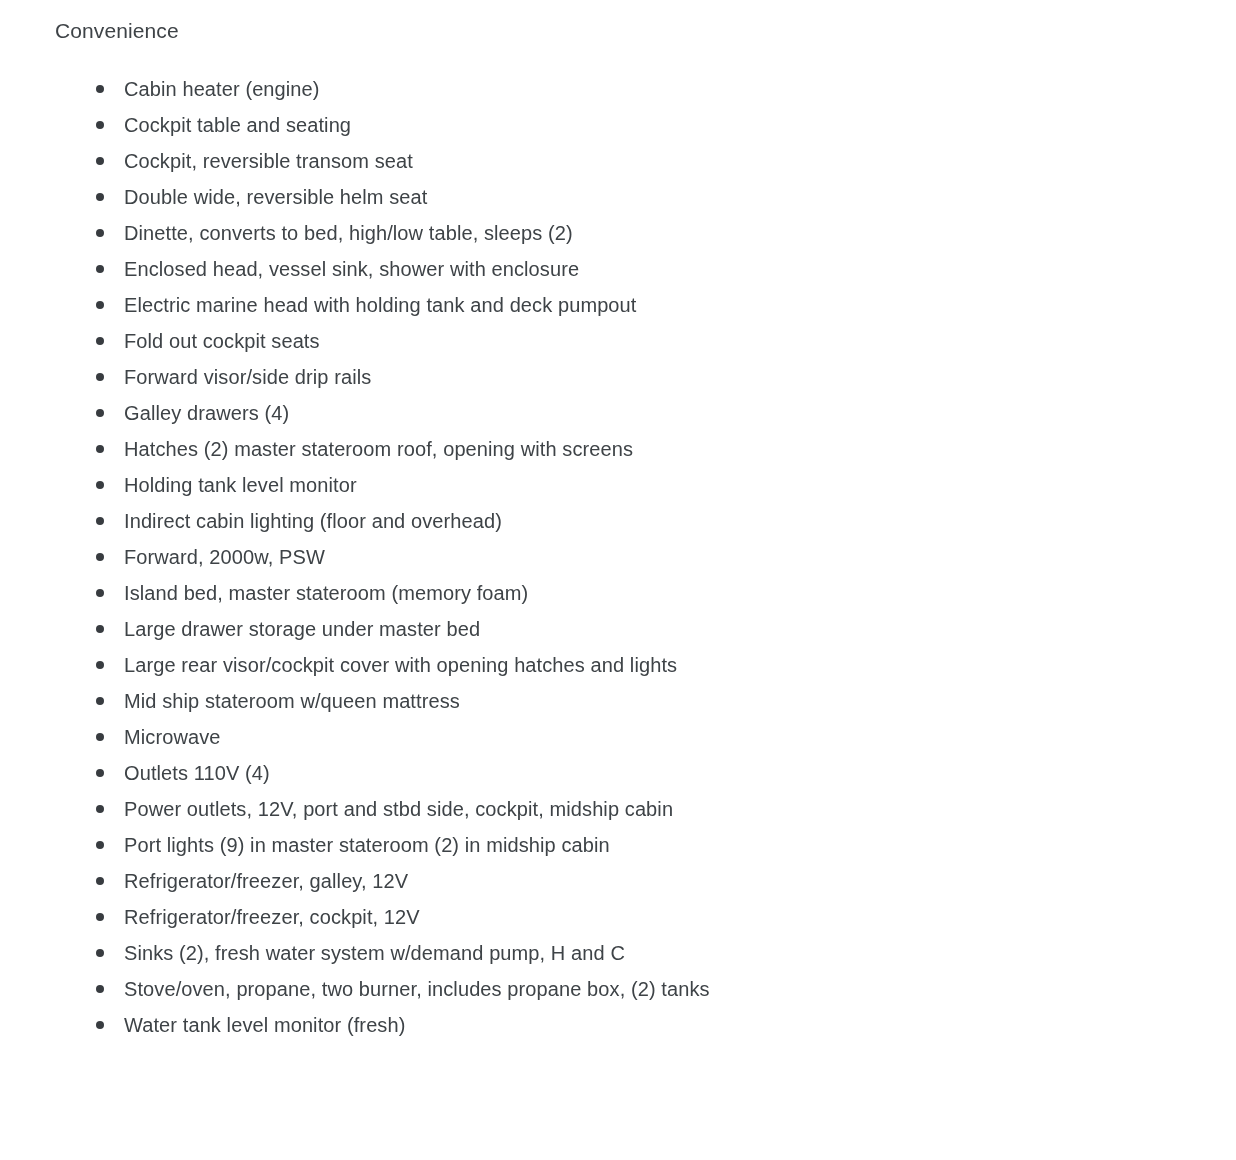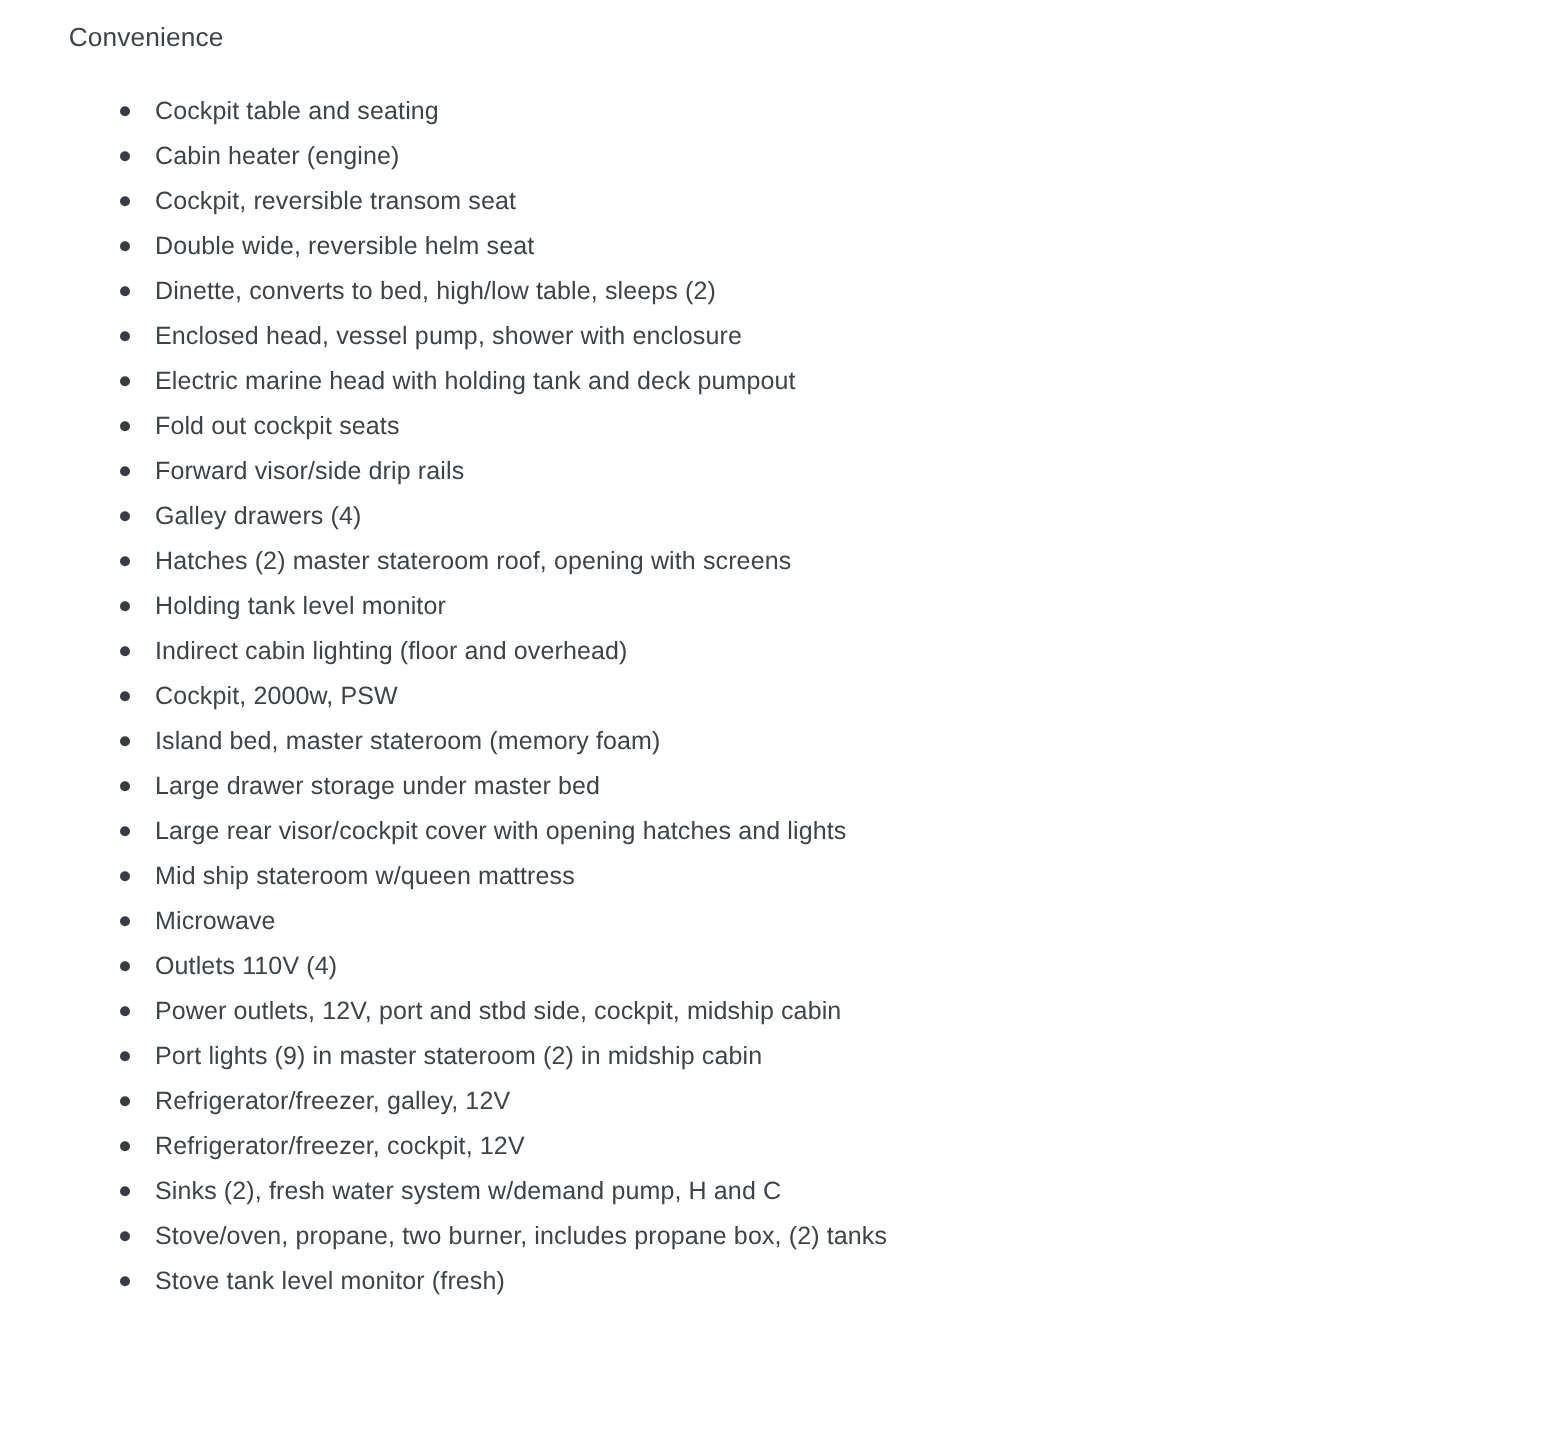--- a/index.html
+++ b/index.html
@@ -50,41 +50,41 @@
     background: #383c40;
   }
 </style>
 </head>
 <body>
 
 <div class="page">
   <h2 class="section-title">Convenience</h2>
 
   <ul class="features">
+      <li class="feature">Cabin heater (engine)</li>
       <li class="feature">Cockpit table and seating</li>
-      <li class="feature">Cabin heater (engine)</li>
       <li class="feature">Cockpit, reversible transom seat</li>
       <li class="feature">Double wide, reversible helm seat</li>
       <li class="feature">Dinette, converts to bed, high/low table, sleeps (2)</li>
-      <li class="feature">Enclosed head, vessel pump, shower with enclosure</li>
+      <li class="feature">Enclosed head, vessel sink, shower with enclosure</li>
       <li class="feature">Electric marine head with holding tank and deck pumpout</li>
       <li class="feature">Fold out cockpit seats</li>
       <li class="feature">Forward visor/side drip rails</li>
       <li class="feature">Galley drawers (4)</li>
       <li class="feature">Hatches (2) master stateroom roof, opening with screens</li>
       <li class="feature">Holding tank level monitor</li>
       <li class="feature">Indirect cabin lighting (floor and overhead)</li>
-      <li class="feature">Cockpit, 2000w, PSW</li>
+      <li class="feature">Forward, 2000w, PSW</li>
       <li class="feature">Island bed, master stateroom (memory foam)</li>
       <li class="feature">Large drawer storage under master bed</li>
       <li class="feature">Large rear visor/cockpit cover with opening hatches and lights</li>
       <li class="feature">Mid ship stateroom w/queen mattress</li>
       <li class="feature">Microwave</li>
       <li class="feature">Outlets 110V (4)</li>
       <li class="feature">Power outlets, 12V, port and stbd side, cockpit, midship cabin</li>
       <li class="feature">Port lights (9) in master stateroom (2) in midship cabin</li>
       <li class="feature">Refrigerator/freezer, galley, 12V</li>
       <li class="feature">Refrigerator/freezer, cockpit, 12V</li>
       <li class="feature">Sinks (2), fresh water system w/demand pump, H and C</li>
       <li class="feature">Stove/oven, propane, two burner, includes propane box, (2) tanks</li>
-      <li class="feature">Stove tank level monitor (fresh)</li>
+      <li class="feature">Water tank level monitor (fresh)</li>
     </ul>
 </div>
 
 </body></html>

